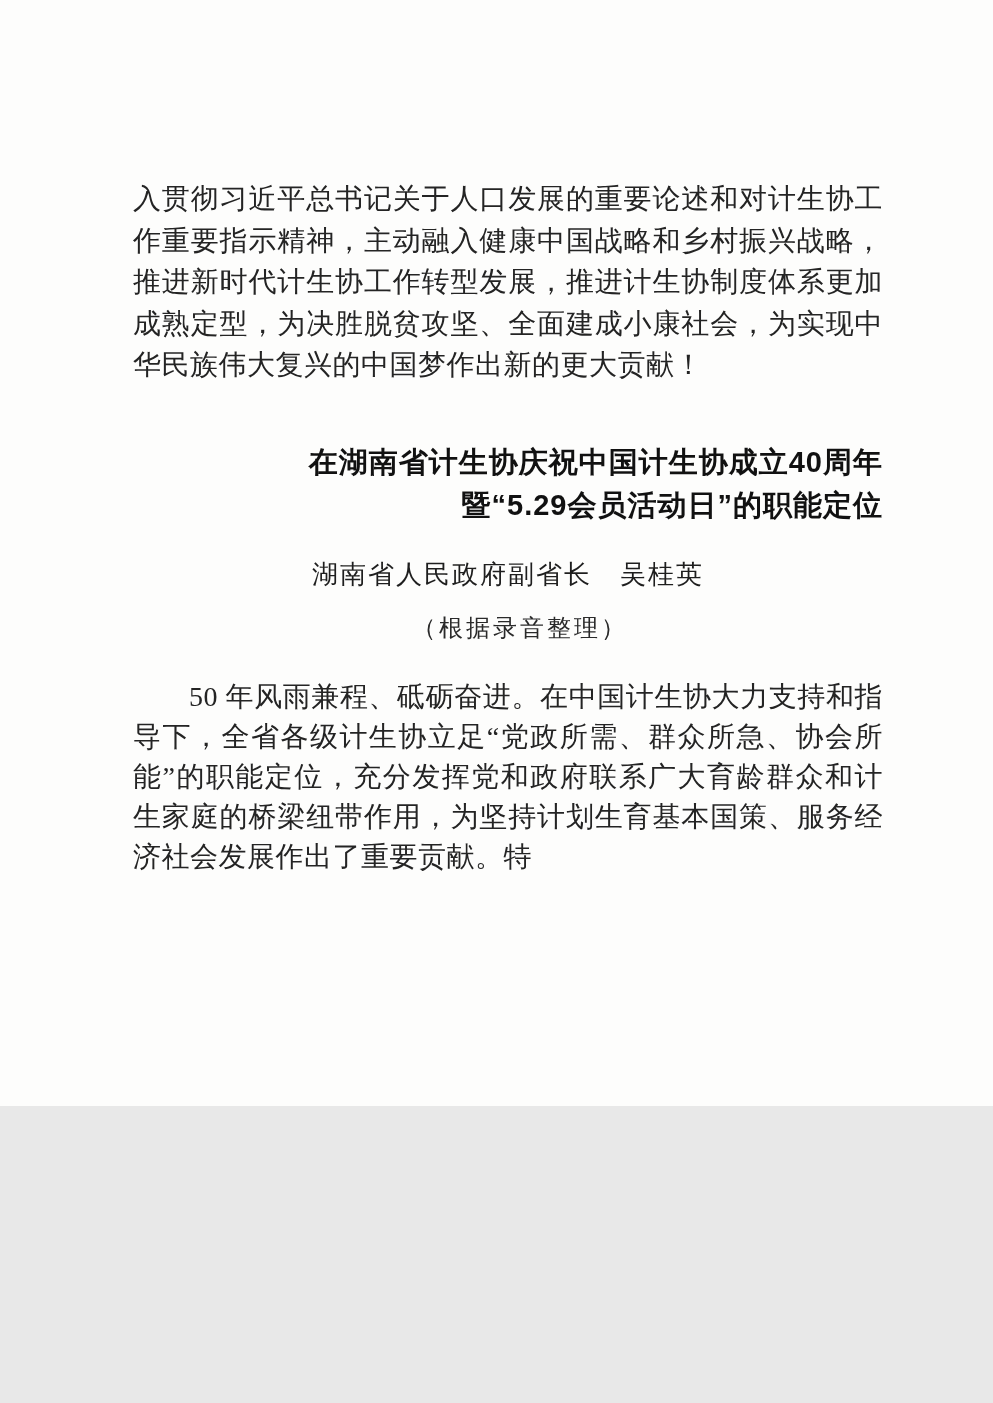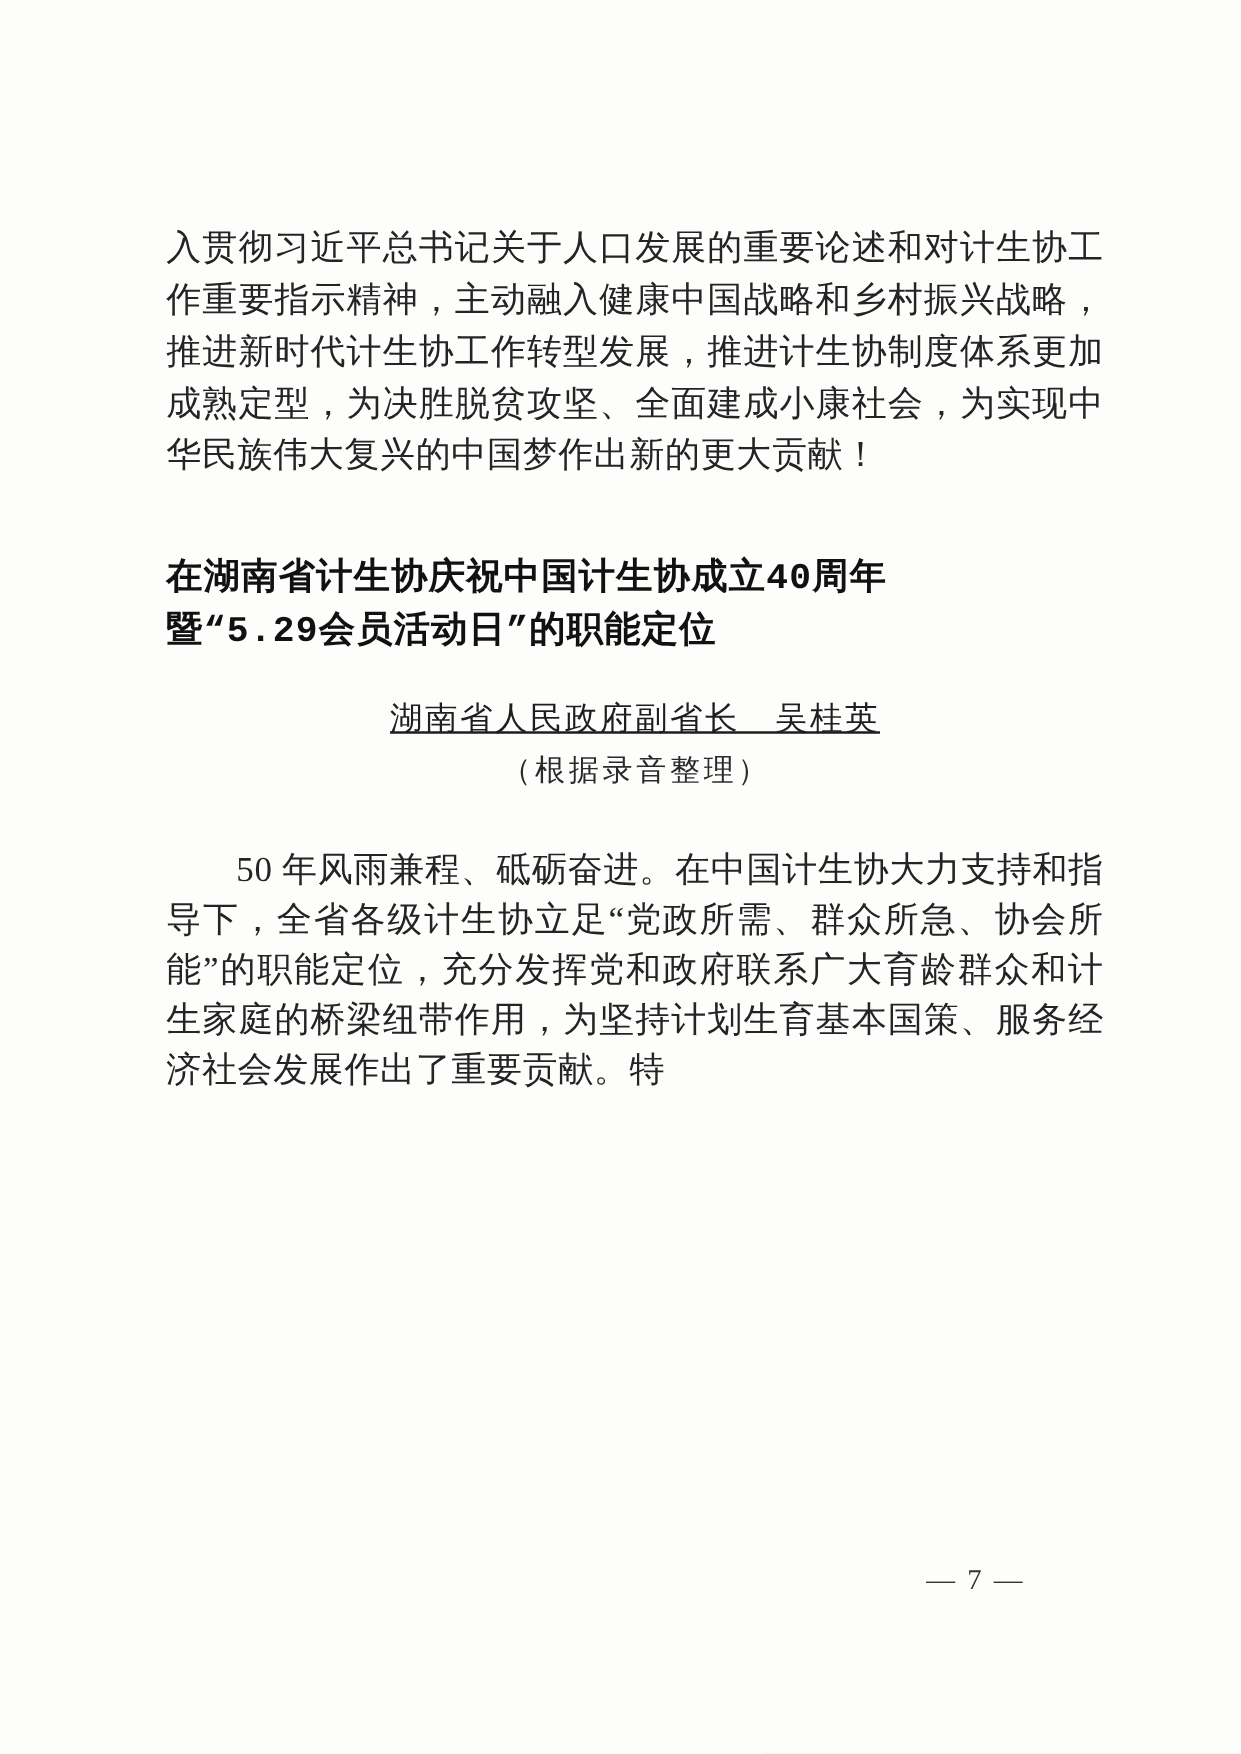--- a/index.html
+++ b/index.html
@@ -3,21 +3,21 @@
 <meta charset="utf-8">
 <style>
   html, body {
     margin: 0;
     padding: 0;
     background: #e8e8e8;
   }
   .page {
     position: relative;
     width: 993px;
-    height: 1403px;
+    height: 1106px;
     margin: 0 auto;
     background: #fdfdfc;
     overflow: hidden;
     font-family: "Liberation Serif", "DejaVu Serif", serif;
     color: #242424;
   }
   .content-col {
     position: absolute;
     left: 133px;
     width: 750px;
@@ -30,39 +30,38 @@
     text-justify: inter-ideograph;
     margin: 0;
     letter-spacing: 0.5px;
   }
   .doc-title {
     top: 441px;
     margin: 0;
     font-size: 29px;
     line-height: 43px;
     font-weight: 700;
-    text-align: left;
+    text-align: right;
     color: #111;
-    font-family: Liberation Mono, monospace;
+    font-family: Liberation Sans, sans-serif;
     letter-spacing: 1px;
   }
   .doc-title .title-line { display: block; }
   .byline {
     top: 559px;
     margin: 0;
     font-size: 26px;
     line-height: 32px;
     text-align: center;
     letter-spacing: 2px;
     color: #1e1e1e;
-    text-decoration: underline;
   }
   .note {
     top: 601px;
-    margin: 1px;
+    margin: 12px;
     font-size: 24px;
     line-height: 30px;
     text-align: center;
     letter-spacing: 3px;
     color: #2a2a2a;
   }
   .speech-body {
     top: 677px;
     font-size: 28px;
     line-height: 40px;

